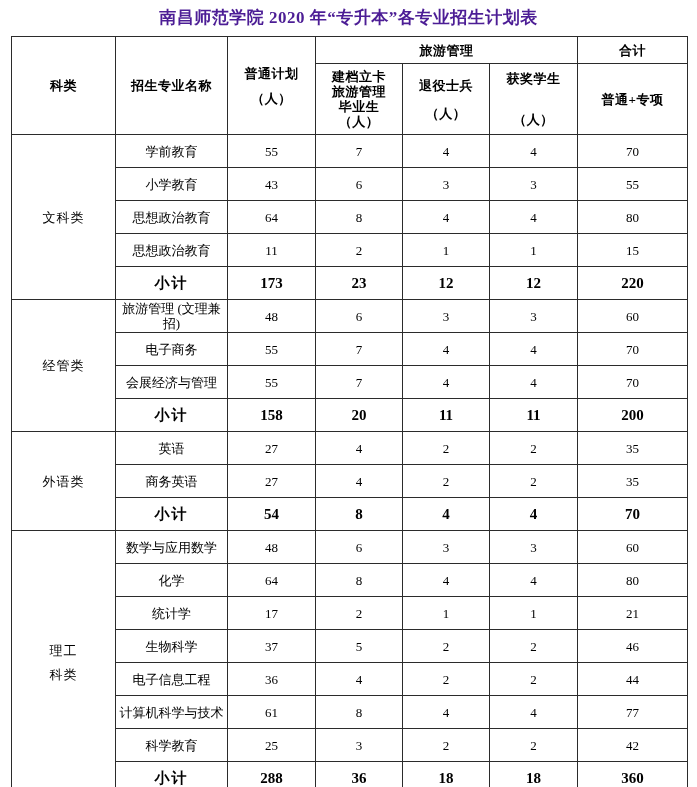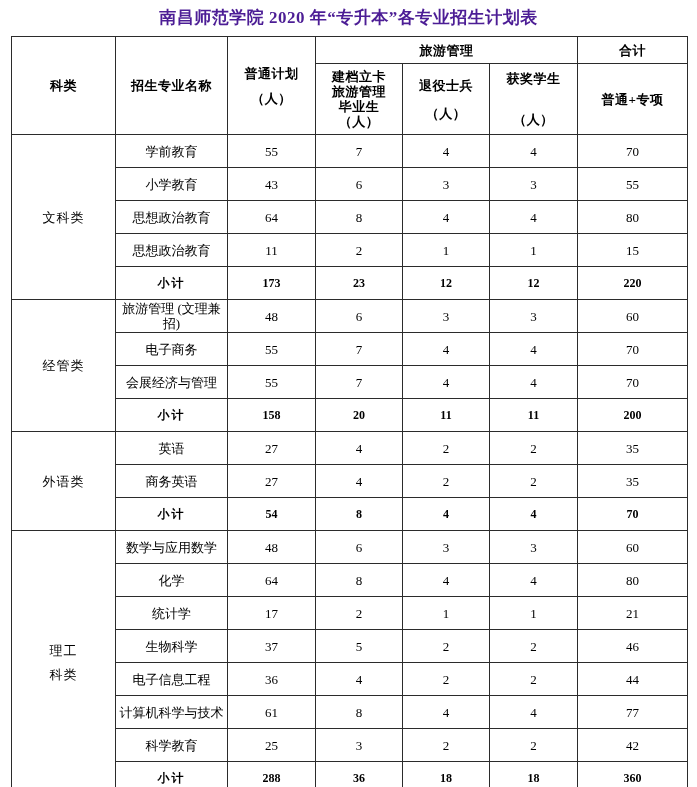--- a/index.html
+++ b/index.html
@@ -59,21 +59,21 @@
   tbody td {
     height: 32px;
     font-size: 13px;
   }
   tbody td.num {
     font-size: 13px;
     font-family: "Liberation Serif", "DejaVu Serif", serif;
   }
   tr.subtotal td {
     font-weight: bold;
-    font-size: 12px;
+    font-size: 15px;
   }
   tr.subtotal td.lbl {
     letter-spacing: 2px;
   }
   td.cat {
     font-size: 13px;
     line-height: 24px;
     letter-spacing: 1px;
   }
   td.major {

